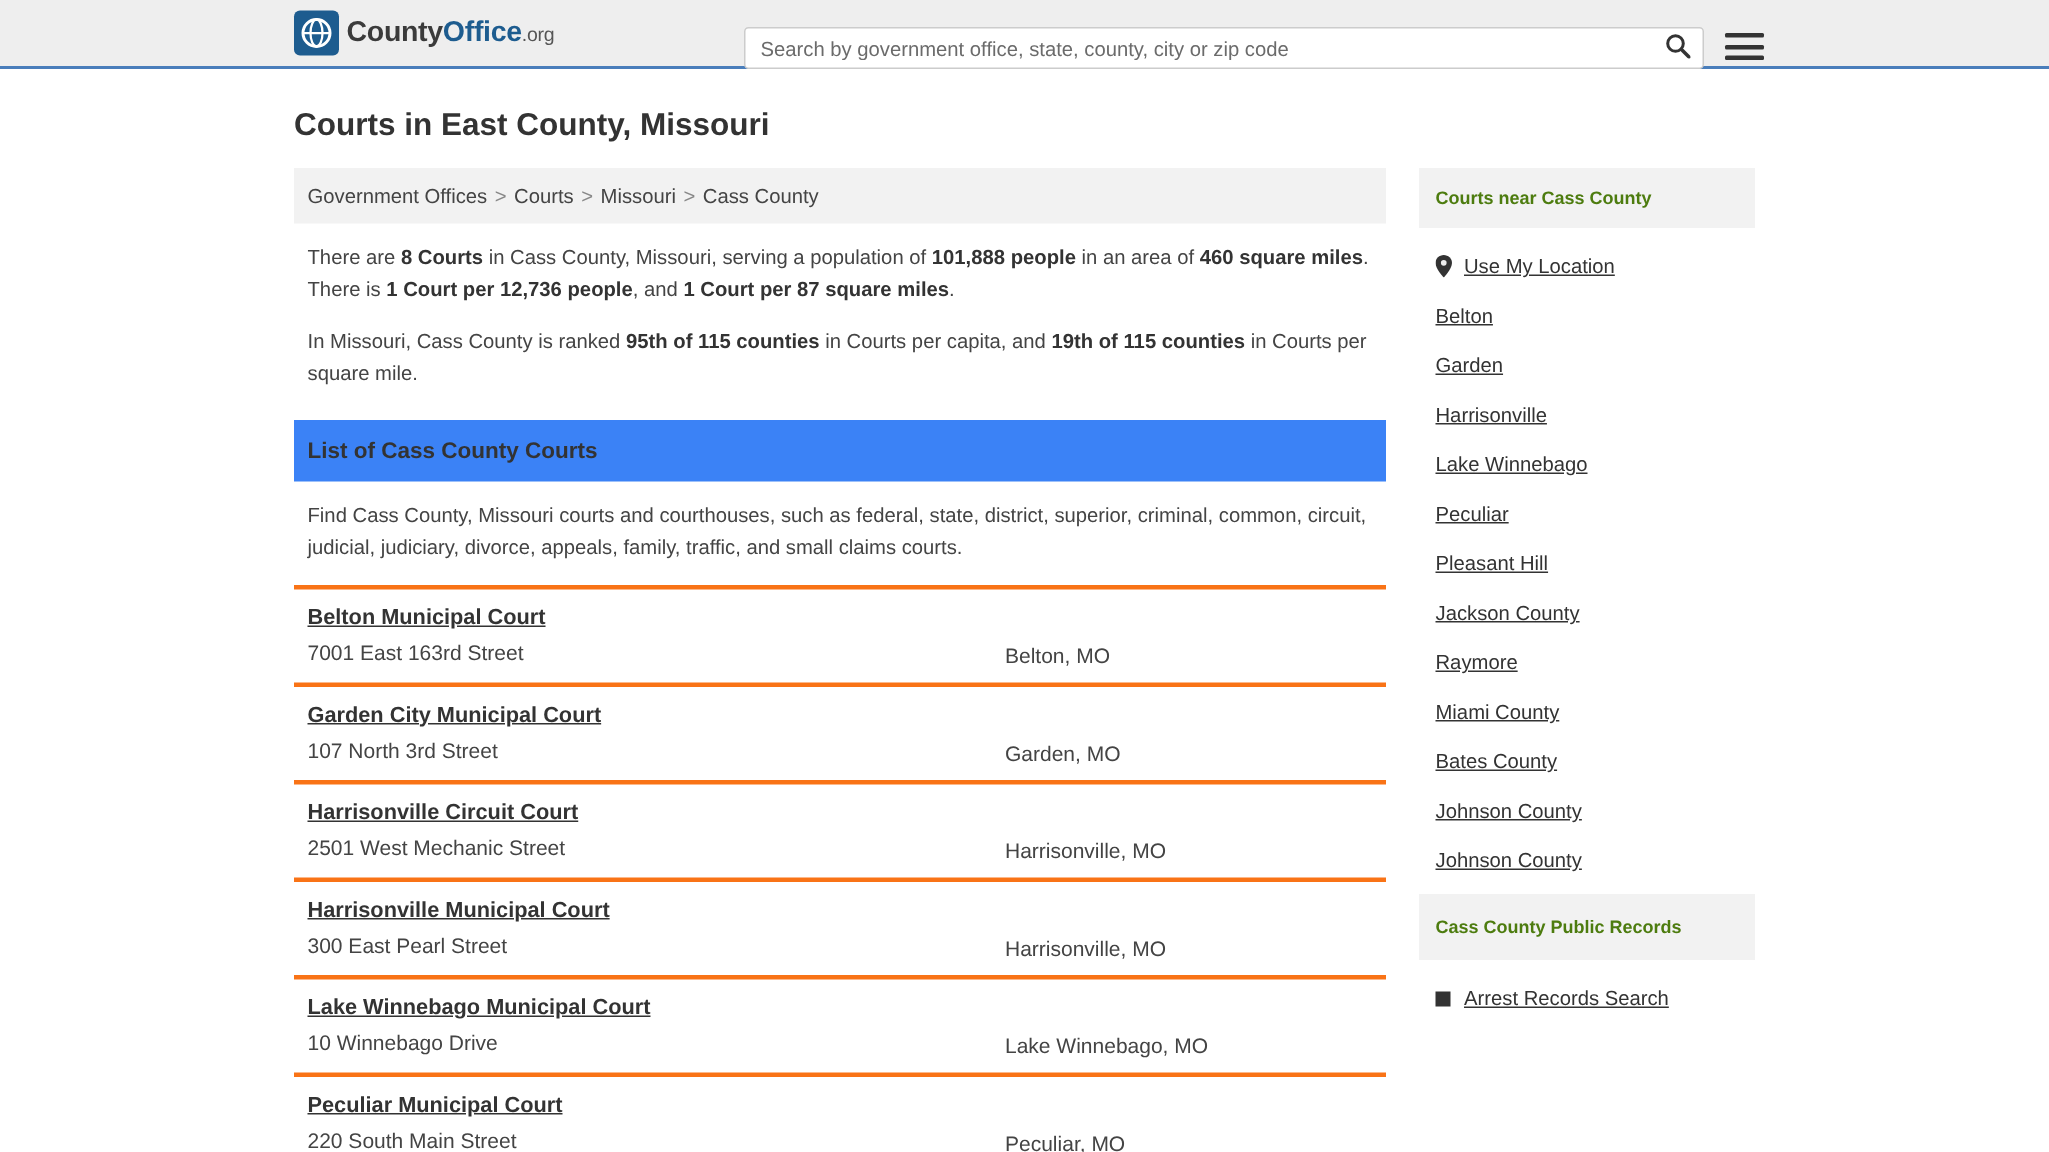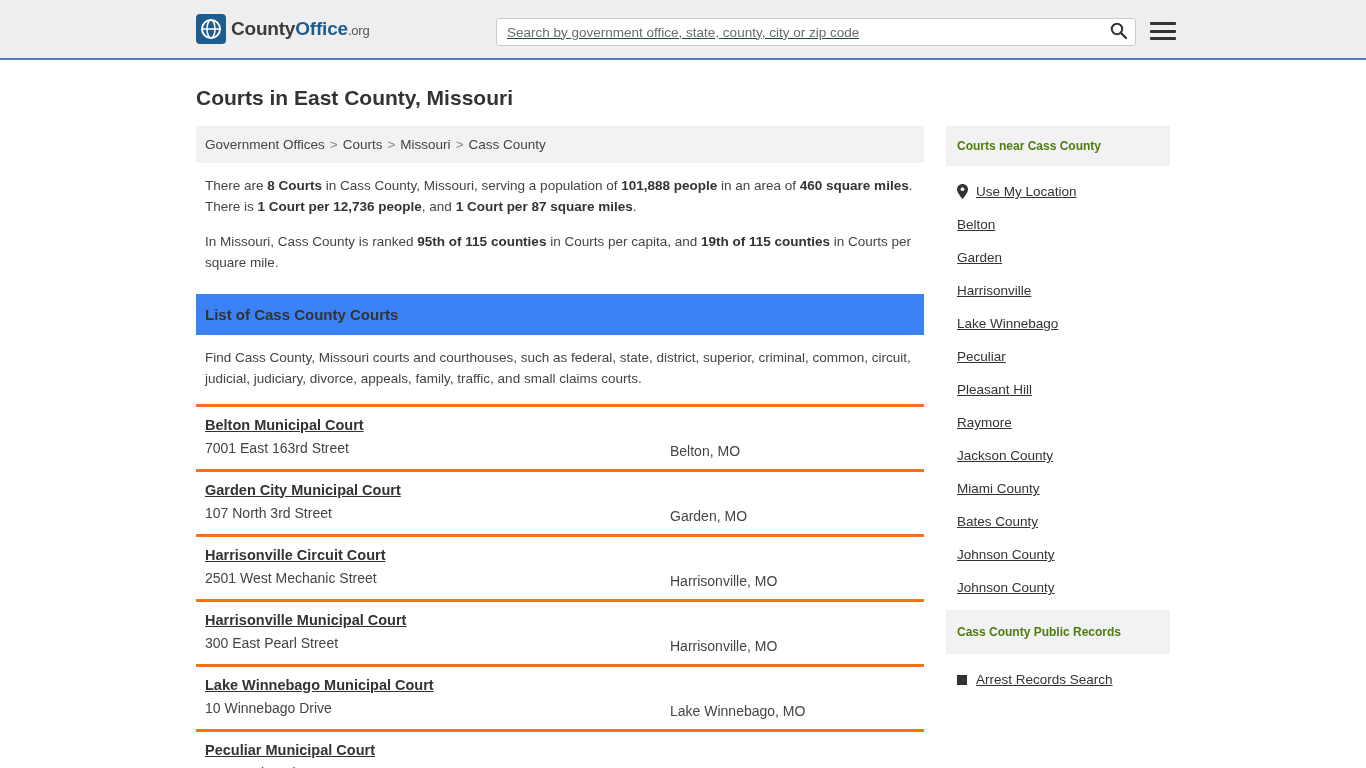--- a/index.html
+++ b/index.html
@@ -9,21 +9,21 @@
     height: 768px;
     background: #ffffff;
     font-family: "Liberation Sans", sans-serif;
     font-size: 14px;
     color: #333333;
     overflow: hidden;
   }
 
   
   .header {
-    height: 60px;
+    height: 46px;
     background: #eeeeee;
     border-bottom: 2px solid #4a7ebb;
     display: flex;
     align-items: center;
     position: relative;
   }
   .logo-wrap {
     display: flex;
     align-items: center;
     margin-left: 196px;
@@ -62,21 +62,20 @@
   .search-input {
     flex: 1;
     border: none;
     outline: none;
     height: 100%;
     padding: 0 10px;
     font-size: 13.5px;
     color: #14532d;
     font-family: "Liberation Sans", sans-serif;
     background: transparent;
-    text-decoration: underline;
   }
   .search-input::placeholder { color: #6b6b6b; }
   .search-btn {
     width: 34px; height: 100%;
     background: transparent;
     border: none;
     cursor: pointer;
     display: flex; align-items: center; justify-content: center;
   }
   .hamburger {
@@ -339,24 +338,24 @@
         <div class="side-item">
             <a>Lake Winnebago</a>
           </div>
         <div class="side-item">
             <a>Peculiar</a>
           </div>
         <div class="side-item">
             <a>Pleasant Hill</a>
           </div>
         <div class="side-item">
+            <a>Jackson County</a>
+          </div>
+        <div class="side-item">
             <a>Raymore</a>
-          </div>
-        <div class="side-item">
-            <a>Jackson County</a>
           </div>
         <div class="side-item">
             <a>Miami County</a>
           </div>
         <div class="side-item">
             <a>Bates County</a>
           </div>
         <div class="side-item">
             <a>Johnson County</a>
           </div>

